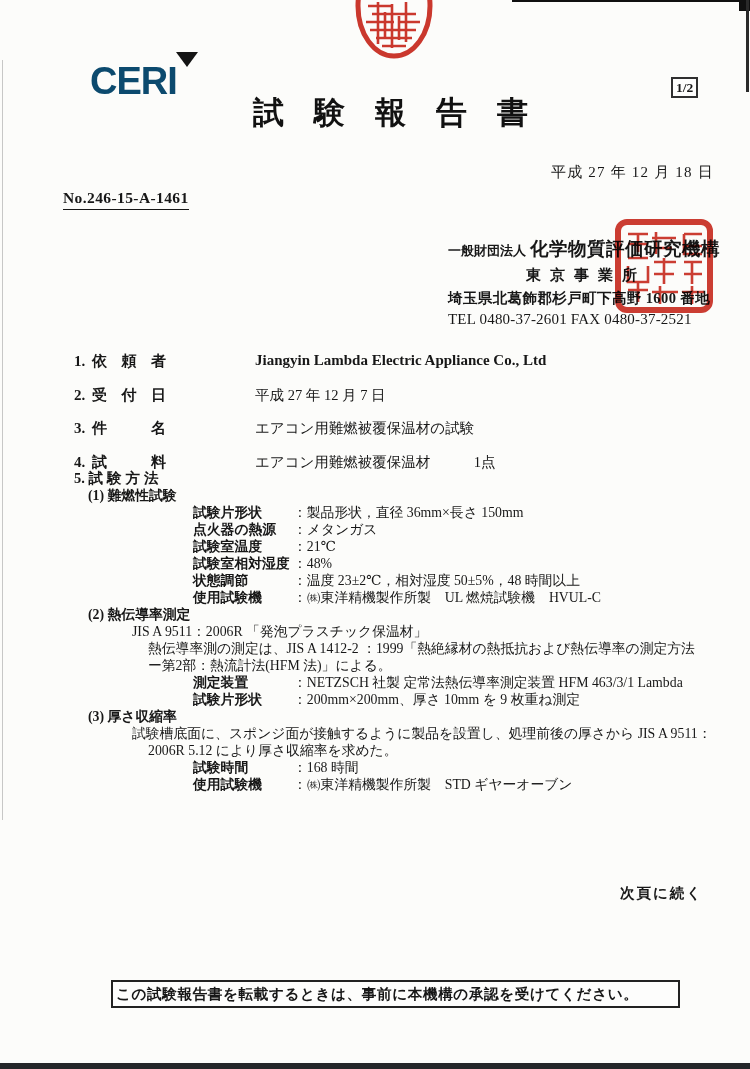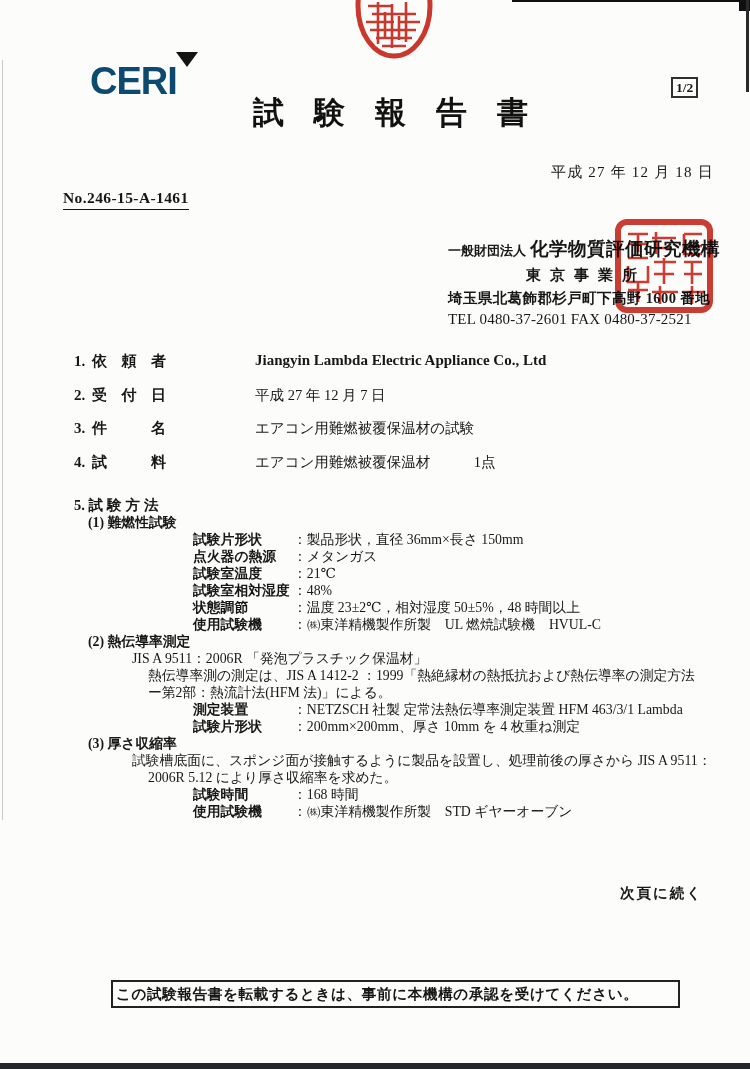--- a/index.html
+++ b/index.html
@@ -43,21 +43,21 @@
 
   
   .items{position:absolute;left:74px;top:352px;width:620px;}
   .item{position:relative;height:33.5px;}
   .item-no{display:inline-block;width:18px;font-size:15px;font-weight:bold;}
   .item-label{display:inline-block;width:74px;font-size:15px;font-weight:bold;text-align:justify;text-align-last:justify;}
   .item-value{position:absolute;left:181px;top:0;font-size:14.5px;white-space:nowrap;}
   .item-value.en{font-weight:bold;font-size:15px;}
 
   
-  .method{position:absolute;left:74px;top:497px;width:660px;font-size:13.8px;line-height:17px;}
+  .method{position:absolute;left:74px;top:470px;width:660px;font-size:13.8px;line-height:17px;}
   .m-line{white-space:nowrap;}
   .lvl1{padding-left:14px;}
   .lvl2{padding-left:58px;}
   .lvl3{padding-left:74px;}
   .m-head{font-size:14.5px;font-weight:bold;letter-spacing:0;}
   .m-head .sp{letter-spacing:4px;}
   .sec-title{font-weight:bold;}
   .spec-row{display:flex;padding-left:74px;white-space:nowrap;}
   .spec-label{flex:none;width:100px;font-weight:bold;padding-left:45px;}
   .spec-value{flex:none;}
@@ -183,21 +183,21 @@
     </div>
     <div class="m-line lvl2">JIS A 9511：2006R 「発泡プラスチック保温材」</div>
     <div class="m-line lvl3">熱伝導率測の測定は、JIS A 1412-2 ：1999「熱絶縁材の熱抵抗および熱伝導率の測定方法</div>
     <div class="m-line lvl3">ー第2部：熱流計法(HFM 法)」による。</div>
     <div class="spec-row">
       <span class="spec-label">測定装置</span>
       <span class="spec-value">：NETZSCH 社製 定常法熱伝導率測定装置 HFM 463/3/1 Lambda</span>
     </div>
     <div class="spec-row">
       <span class="spec-label">試験片形状</span>
-      <span class="spec-value">：200mm×200mm、厚さ 10mm を 4 枚重ね測定</span>
+      <span class="spec-value">：200mm×200mm、厚さ 10mm を 9 枚重ね測定</span>
     </div>
 
     <div class="m-line lvl1 sec-title">
       <span>(3)</span>
       <span>厚さ収縮率</span>
     </div>
     <div class="m-line lvl2">試験槽底面に、スポンジ面が接触するように製品を設置し、処理前後の厚さから JIS A 9511：</div>
     <div class="m-line lvl3">2006R 5.12 により厚さ収縮率を求めた。</div>
     <div class="spec-row">
       <span class="spec-label">試験時間</span>

